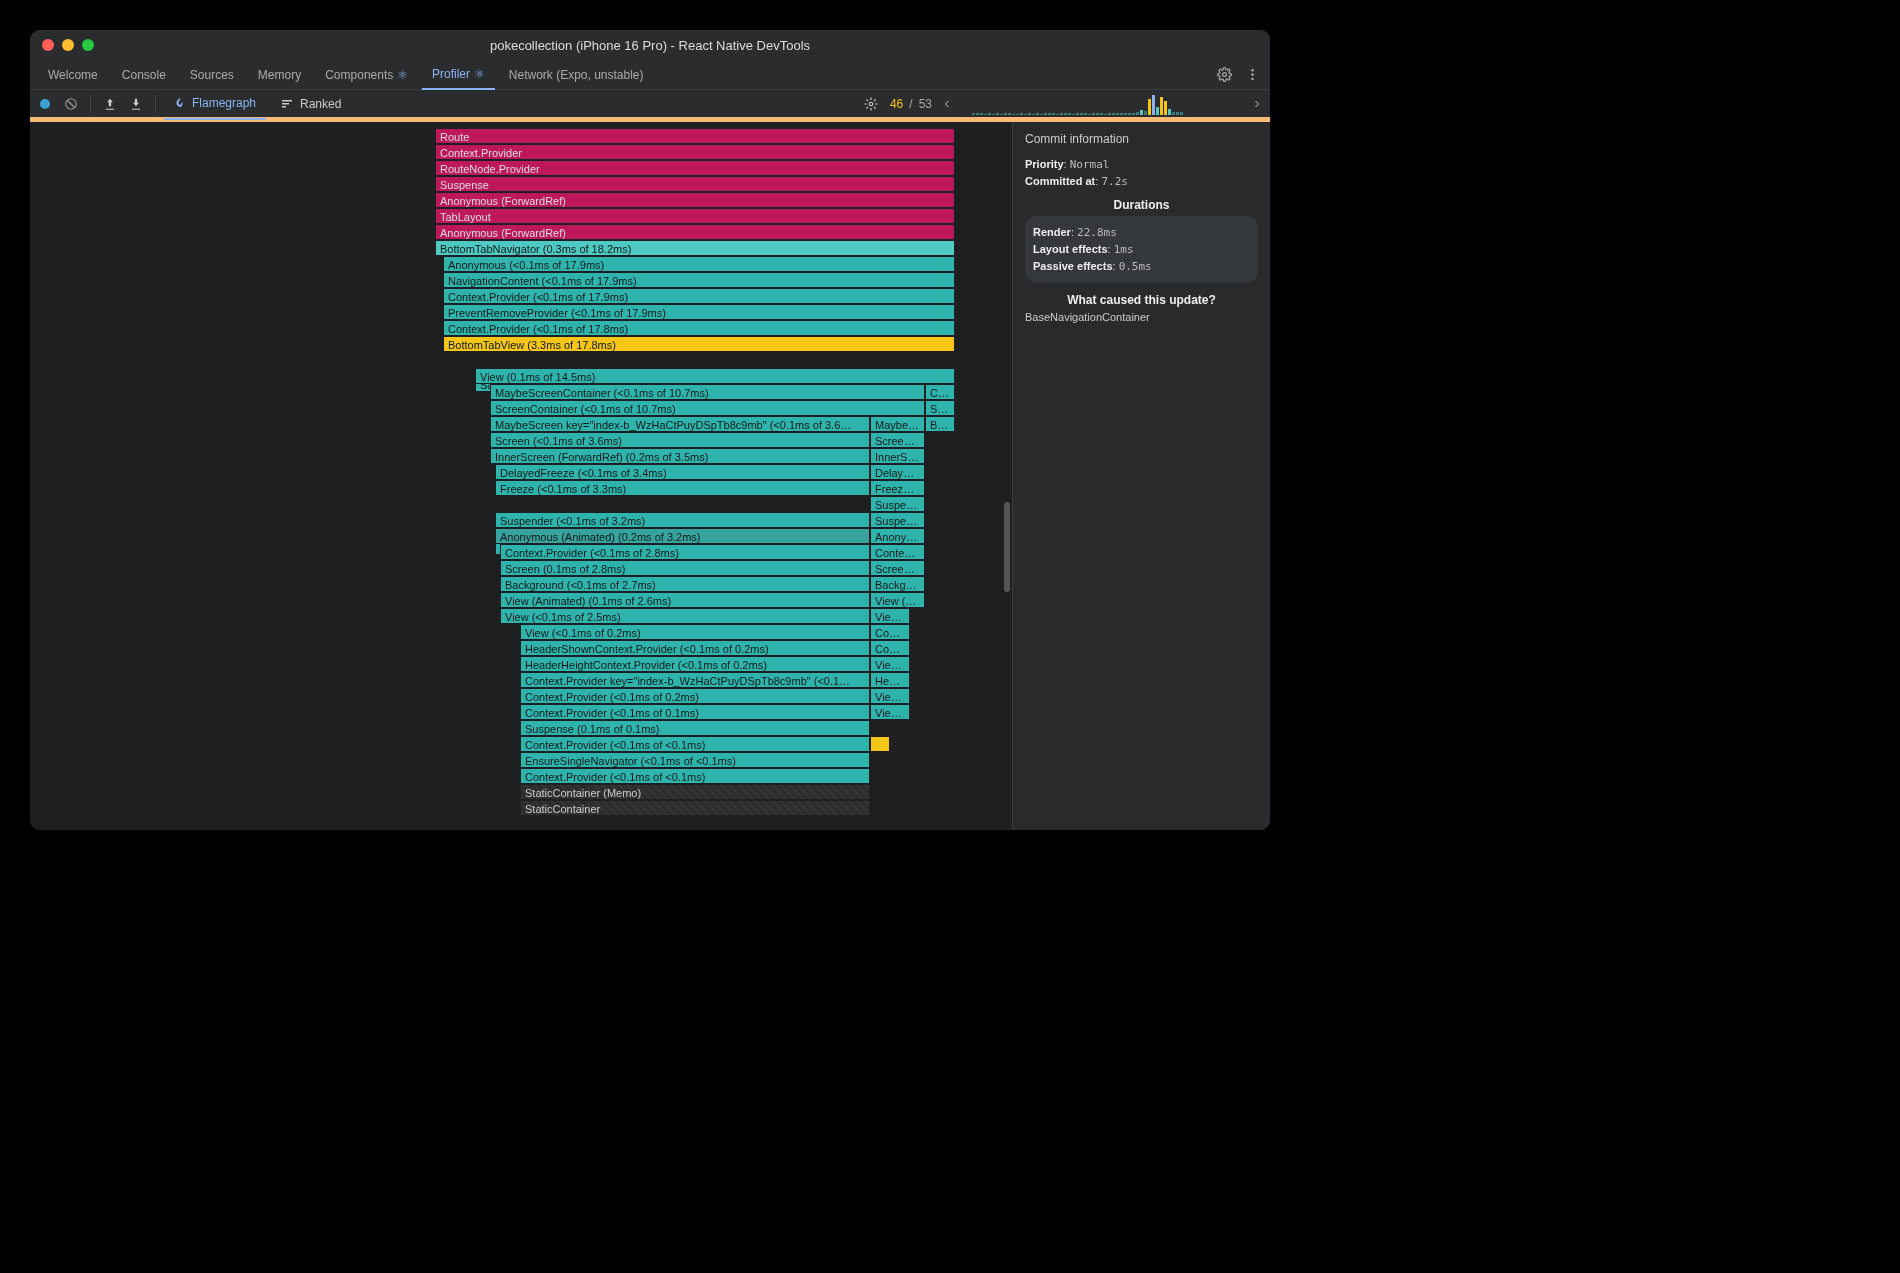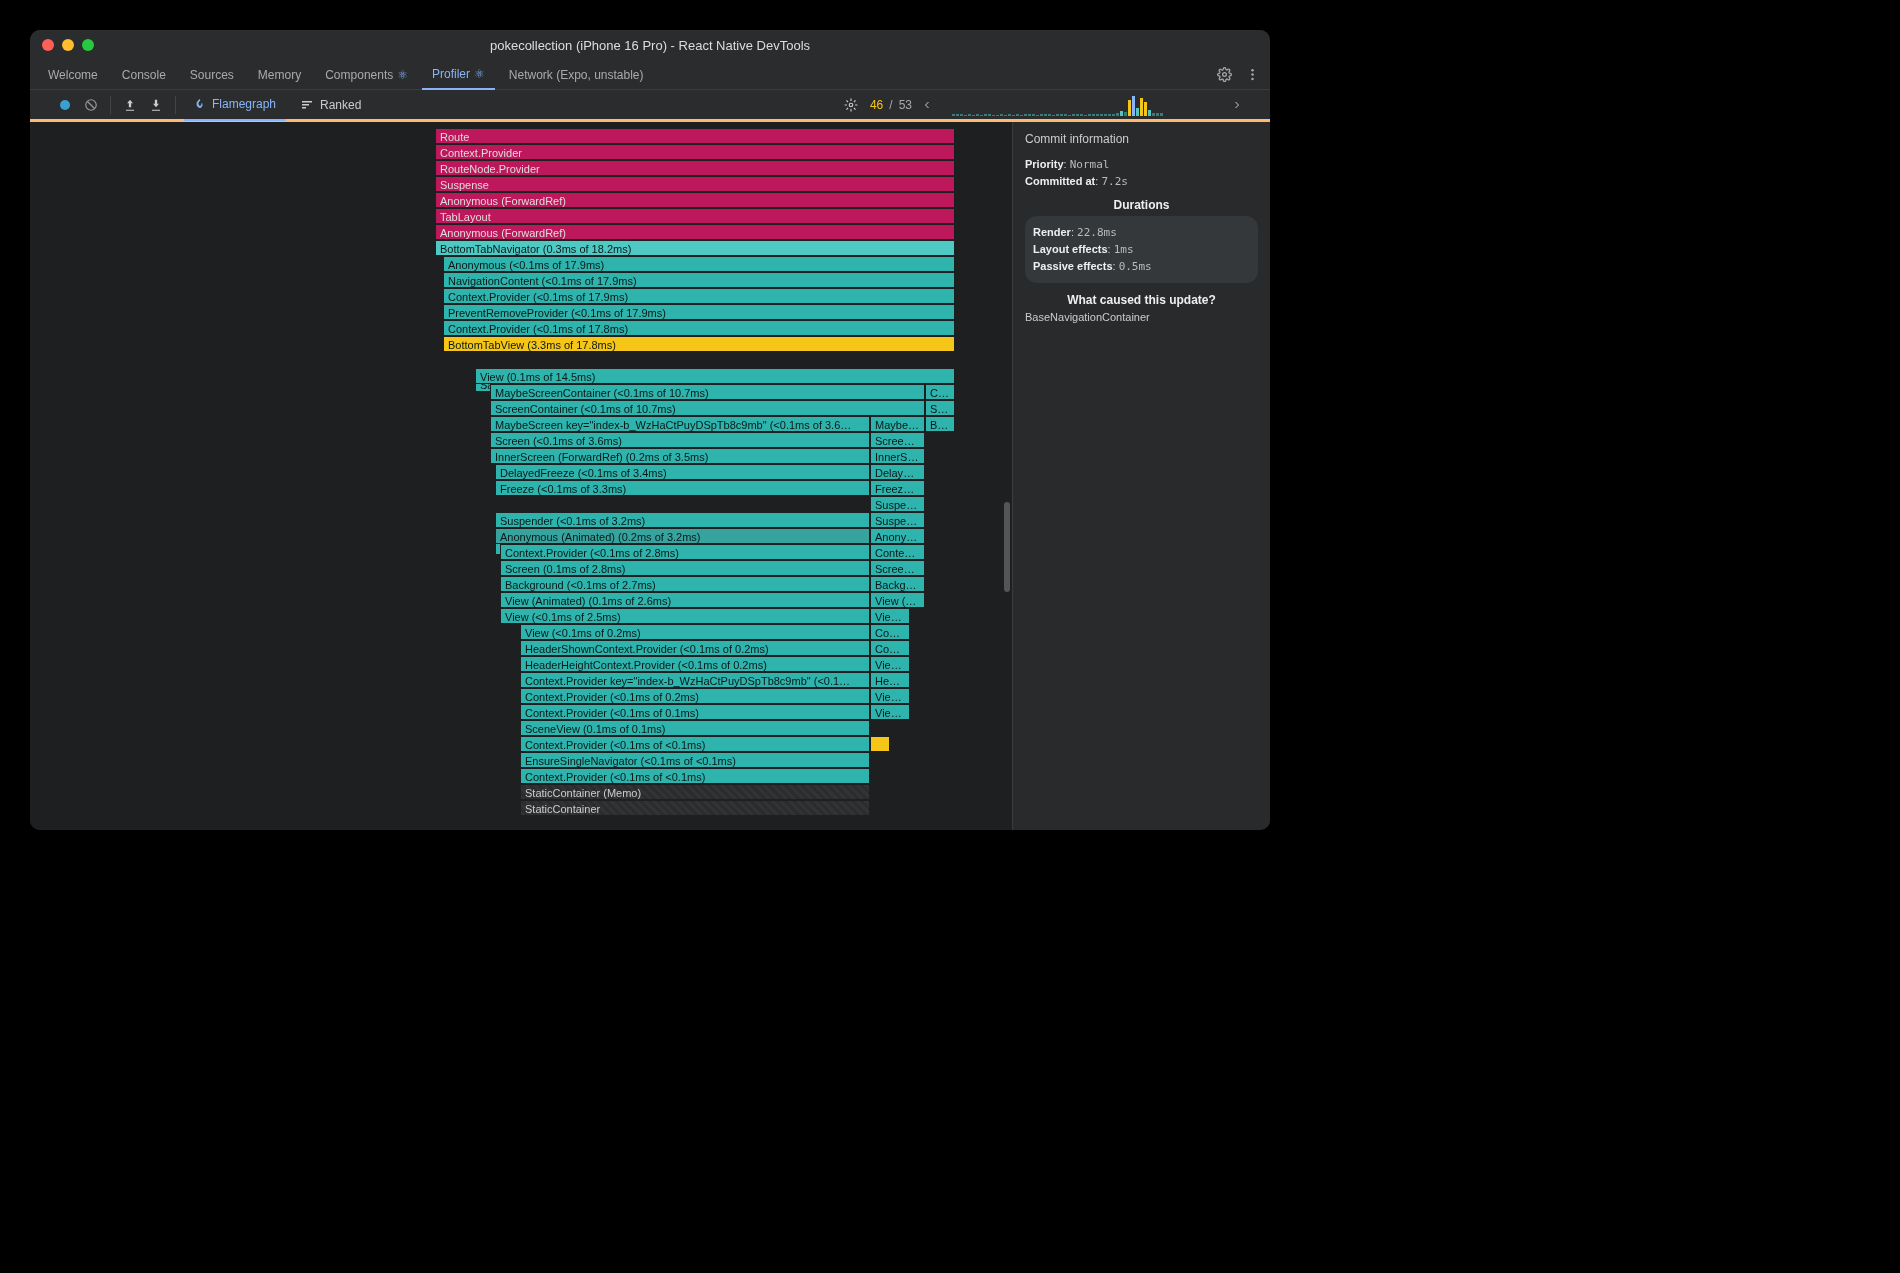--- a/index.html
+++ b/index.html
@@ -12,21 +12,21 @@
   .dot.red { background: #ff5f57; }
   .dot.yellow { background: #febc2e; }
   .dot.green { background: #28c840; }
   .title { position: absolute; left: 50%; transform: translateX(-50%); color: #ddd; font-size: 13px; font-weight: 500; }
   .tabs { height: 30px; display: flex; align-items: center; border-bottom: 1px solid #3a3c3e; padding: 0 8px; gap: 4px; }
   .tab { padding: 0 10px; height: 30px; display: flex; align-items: center; color: #aaa; cursor: pointer; font-size: 12px; gap: 4px; }
   .tab.active { color: #8ab4f8; border-bottom: 2px solid #8ab4f8; }
   .tab .badge { color: #8ab4f8; }
   .tabs-right { margin-left: auto; display: flex; gap: 8px; align-items: center; }
   .icon-btn { width: 20px; height: 20px; display: flex; align-items: center; justify-content: center; color: #aaa; cursor: pointer; }
-  .toolbar { height: 32px; display: flex; align-items: center; padding: 0 24px; gap: 4px; border-bottom: 3px solid #fdba74; }
+  .toolbar { height: 32px; display: flex; align-items: center; padding: 0 4px; gap: 4px; border-bottom: 5px solid #fdba74; }
   .tool-btn { width: 22px; height: 22px; display: flex; align-items: center; justify-content: center; color: #ccc; cursor: pointer; border-radius: 3px; }
   .tool-btn.record { color: #3aa0d4; }
   .tool-sep { width: 1px; height: 18px; background: #444; margin: 0 4px; }
   .view-tab { height: 32px; display: flex; align-items: center; gap: 6px; padding: 0 10px; color: #ccc; cursor: pointer; }
   .view-tab.active { color: #8ab4f8; border-bottom: 2px solid #8ab4f8; }
   .toolbar-center { display: flex; align-items: center; gap: 8px; margin-left: auto; }
   .commit-nav { display: flex; align-items: center; gap: 6px; }
   .commit-n { color: #f5c518; font-weight: 500; }
   .commit-total { color: #aaa; }
   .arrow { width: 18px; height: 18px; display: flex; align-items: center; justify-content: center; color: #ccc; cursor: pointer; }
@@ -384,21 +384,21 @@
               <div class="cell teal" style="width: 350px;">Context.Provider (&lt;0.1ms of 0.2ms)</div>
               <div class="cell teal" style="width: 40px;">Vie…</div>
             </div>
             <div class="row">
               <div class="spacer" style="width: 85px;"></div>
               <div class="cell teal" style="width: 350px;">Context.Provider (&lt;0.1ms of 0.1ms)</div>
               <div class="cell teal" style="width: 40px;">Vie…</div>
             </div>
             <div class="row">
               <div class="spacer" style="width: 85px;"></div>
-              <div class="cell teal" style="width: 350px;">SceneView (0.1ms of 0.1ms)</div>
+              <div class="cell teal" style="width: 350px;">Suspense (0.1ms of 0.1ms)</div>
             </div>
             <div class="row">
               <div class="spacer" style="width: 85px;"></div>
               <div class="cell teal" style="width: 350px;">Context.Provider (&lt;0.1ms of &lt;0.1ms)</div>
               <div class="cell yellow" style="width: 20px;"></div>
             </div>
             <div class="row">
               <div class="spacer" style="width: 85px;"></div>
               <div class="cell teal" style="width: 350px;">EnsureSingleNavigator (&lt;0.1ms of &lt;0.1ms)</div>
             </div>

